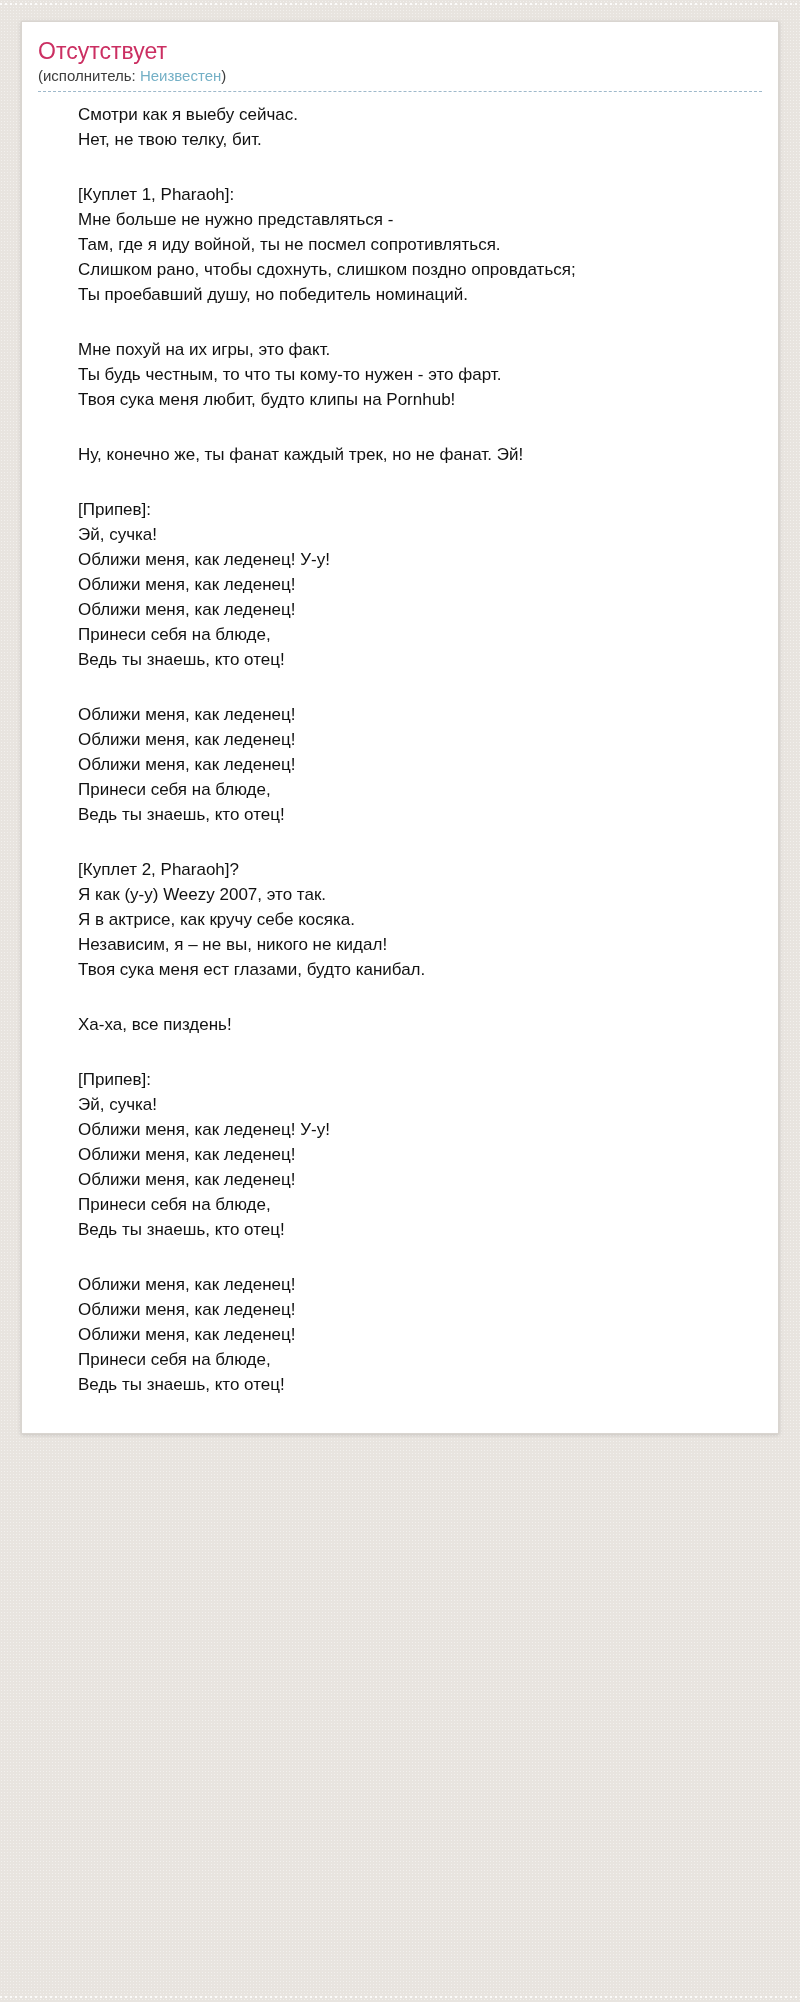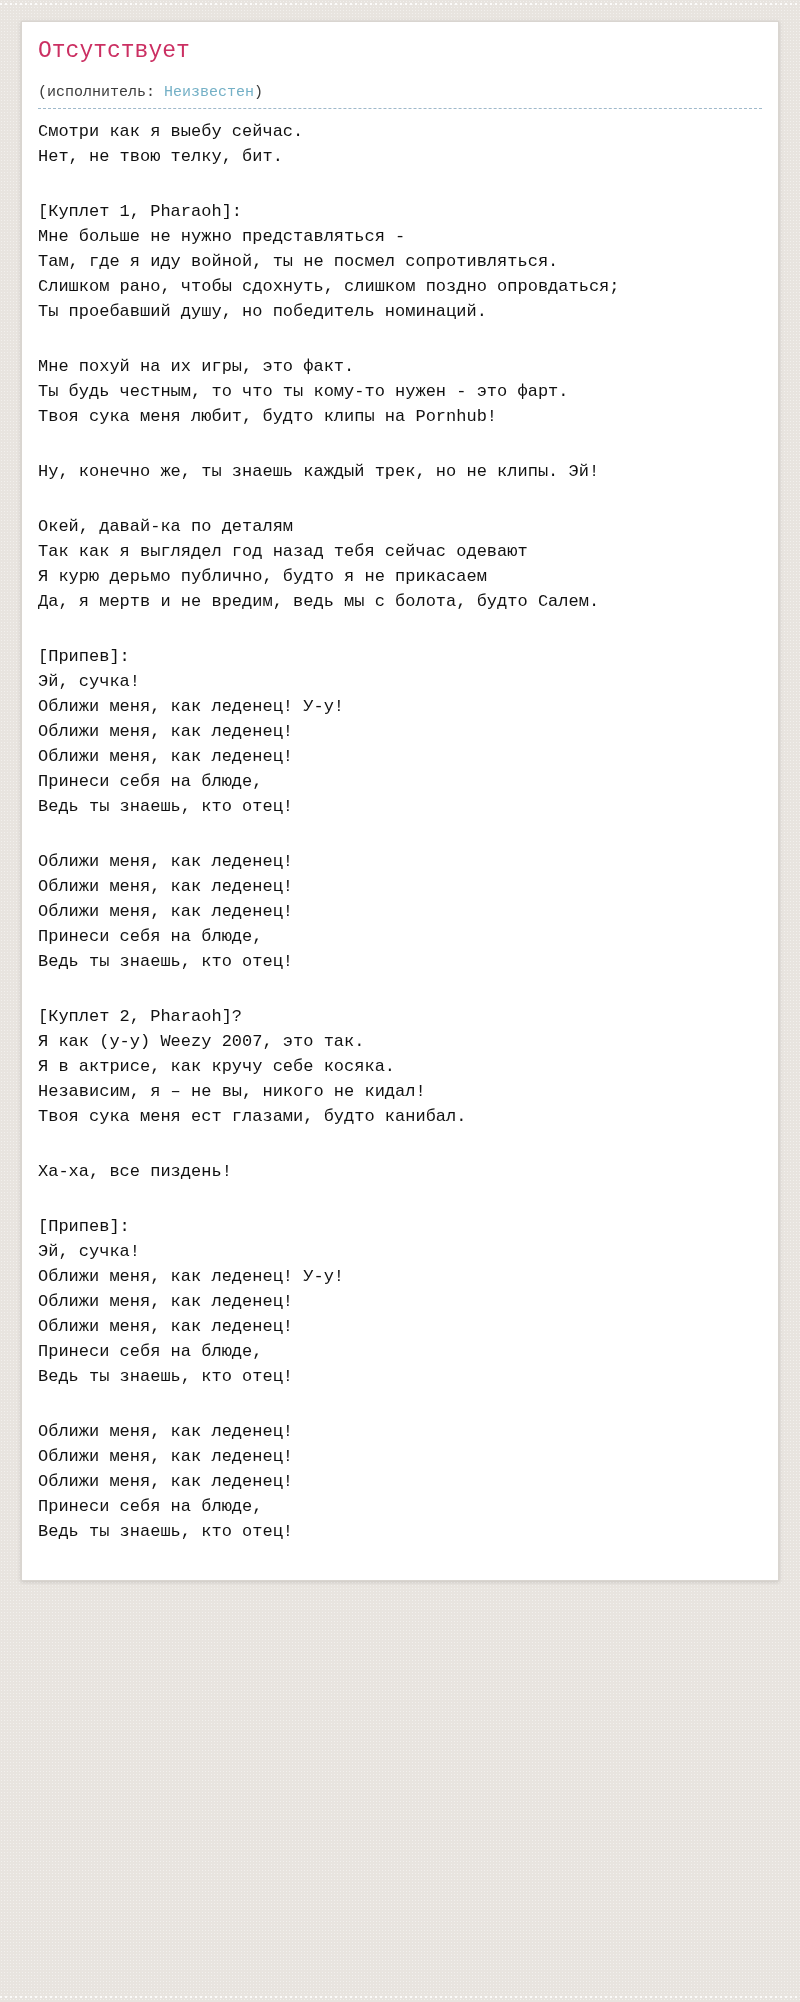--- a/index.html
+++ b/index.html
@@ -31,50 +31,50 @@
 
   .card {
     position: absolute;
     left: 21px;
     top: 21px;
     width: 758px;
     background: #ffffff;
     border: 1px solid #d9d5d0;
     box-shadow: 0 1px 4px rgba(0,0,0,0.15);
     padding: 15px 16px 36px 16px;
-    font-family: Liberation Mono, monospace;
   }
 
   h1.song-title {
     font-size: 23px;
     line-height: 28px;
     font-weight: normal;
     color: #cb2f62;
   }
 
   .artist-line {
-    margin-top: 18px;
+    margin-top: 1px;
     padding-bottom: 6px;
     font-size: 15px;
     line-height: 19px;
     color: #3c3c3c;
     border-bottom: 1px dashed #9fb9cb;
   }
 
   .artist-line a.artist-link {
     color: #74b0c6;
     text-decoration: none;
     cursor: pointer;
   }
 
   .lyrics {
     margin-top: 10px;
     font-size: 17px;
     line-height: 25px;
     color: #111111;
+    margin-left: 40px;
   }
 
   .lyrics p { margin: 0; }
   .lyrics p + p { margin-top: 30px; }
 </style>
 </head>
 <body>
 
 <div class="edge-dots top"></div>
 <div class="edge-dots bottom"></div>
@@ -84,22 +84,21 @@
   <h1 class="song-title">Отсутствует</h1>
 
   <div class="artist-line">
     <span>(исполнитель: </span><a class="artist-link">Неизвестен</a><span>)</span>
   </div>
 
   <div class="lyrics">
       <p>Смотри как я выебу сейчас.<br>Нет, не твою телку, бит.</p>
       <p>[Куплет 1, Pharaoh]:<br>Мне больше не нужно представляться -<br>Там, где я иду войной, ты не посмел сопротивляться.<br>Слишком рано, чтобы сдохнуть, слишком поздно опровдаться;<br>Ты проебавший душу, но победитель номинаций.</p>
       <p>Мне похуй на их игры, это факт.<br>Ты будь честным, то что ты кому-то нужен - это фарт.<br>Твоя сука меня любит, будто клипы на Pornhub!</p>
-      <p>Ну, конечно же, ты знаешь каждый трек, но не клипы. Эй!</p>
-      <p>Окей, давай-ка по деталям<br>Так как я выглядел год назад тебя сейчас одевают<br>Я курю дерьмо публично, будто я не прикасаем<br>Да, я мертв и не вредим, ведь мы с болота, будто Салем.</p>
+      <p>Ну, конечно же, ты фанат каждый трек, но не фанат. Эй!</p>
       <p>[Припев]:<br>Эй, сучка!<br>Оближи меня, как леденец! У-у!<br>Оближи меня, как леденец!<br>Оближи меня, как леденец!<br>Принеси себя на блюде,<br>Ведь ты знаешь, кто отец!</p>
       <p>Оближи меня, как леденец!<br>Оближи меня, как леденец!<br>Оближи меня, как леденец!<br>Принеси себя на блюде,<br>Ведь ты знаешь, кто отец!</p>
       <p>[Куплет 2, Pharaoh]?<br>Я как (у-у) Weezy 2007, это так.<br>Я в актрисе, как кручу себе косяка.<br>Независим, я – не вы, никого не кидал!<br>Твоя сука меня ест глазами, будто канибал.</p>
       <p>Ха-ха, все пиздень!</p>
       <p>[Припев]:<br>Эй, сучка!<br>Оближи меня, как леденец! У-у!<br>Оближи меня, как леденец!<br>Оближи меня, как леденец!<br>Принеси себя на блюде,<br>Ведь ты знаешь, кто отец!</p>
       <p>Оближи меня, как леденец!<br>Оближи меня, как леденец!<br>Оближи меня, как леденец!<br>Принеси себя на блюде,<br>Ведь ты знаешь, кто отец!</p>
     </div>
 
 </div>
 

